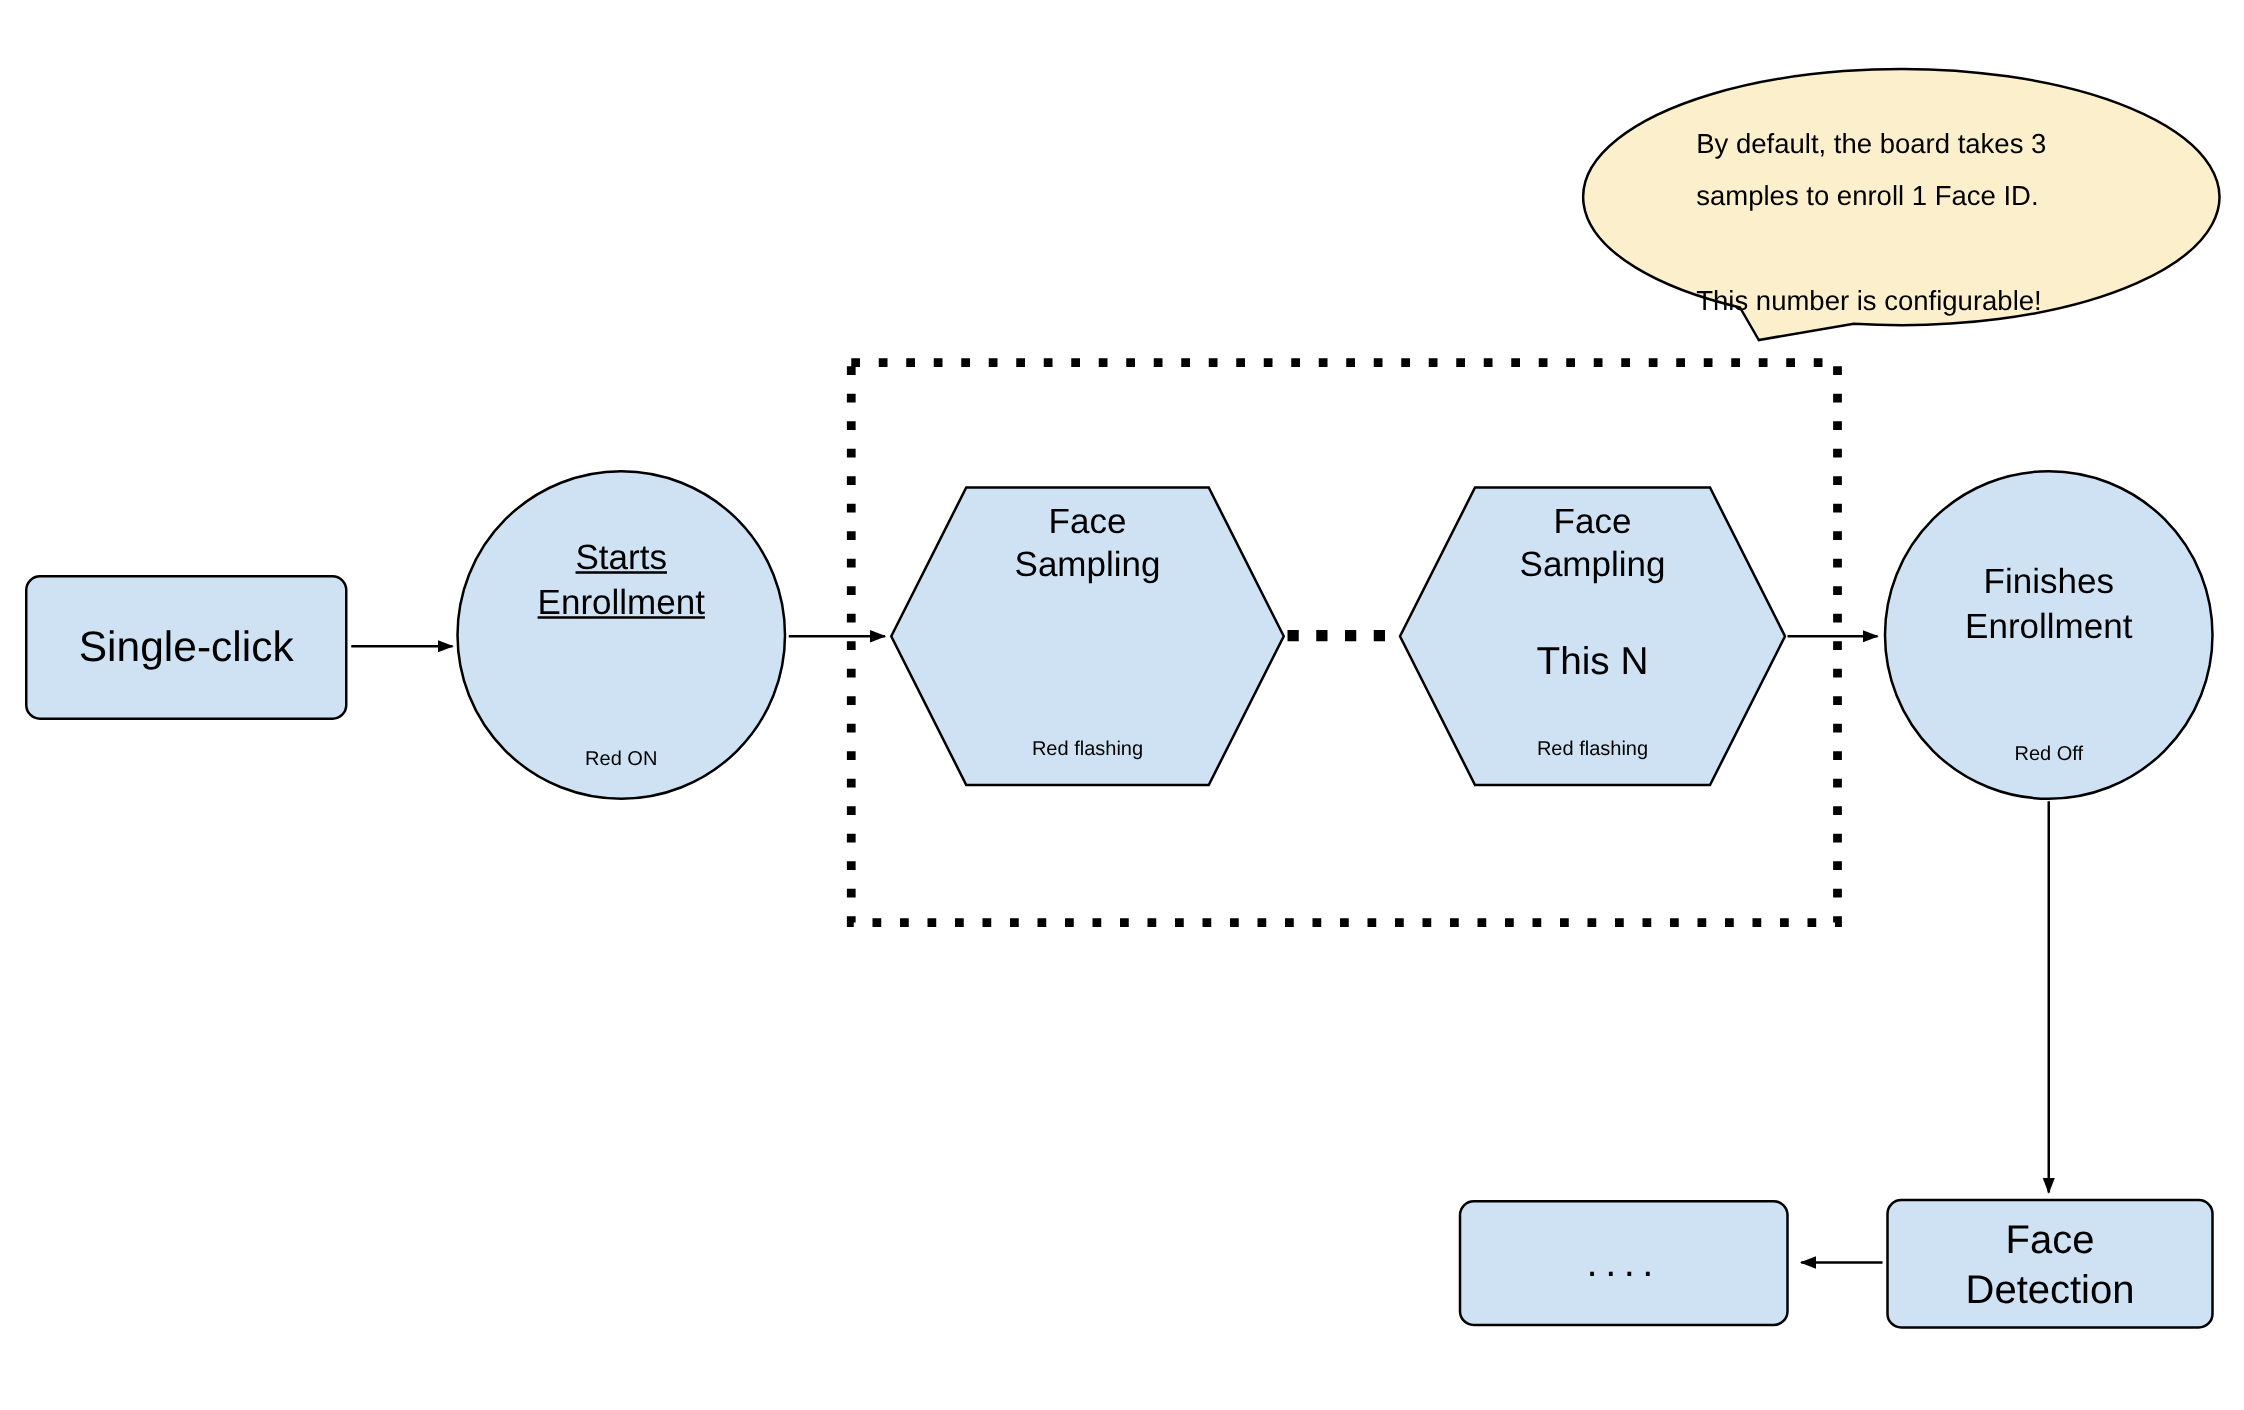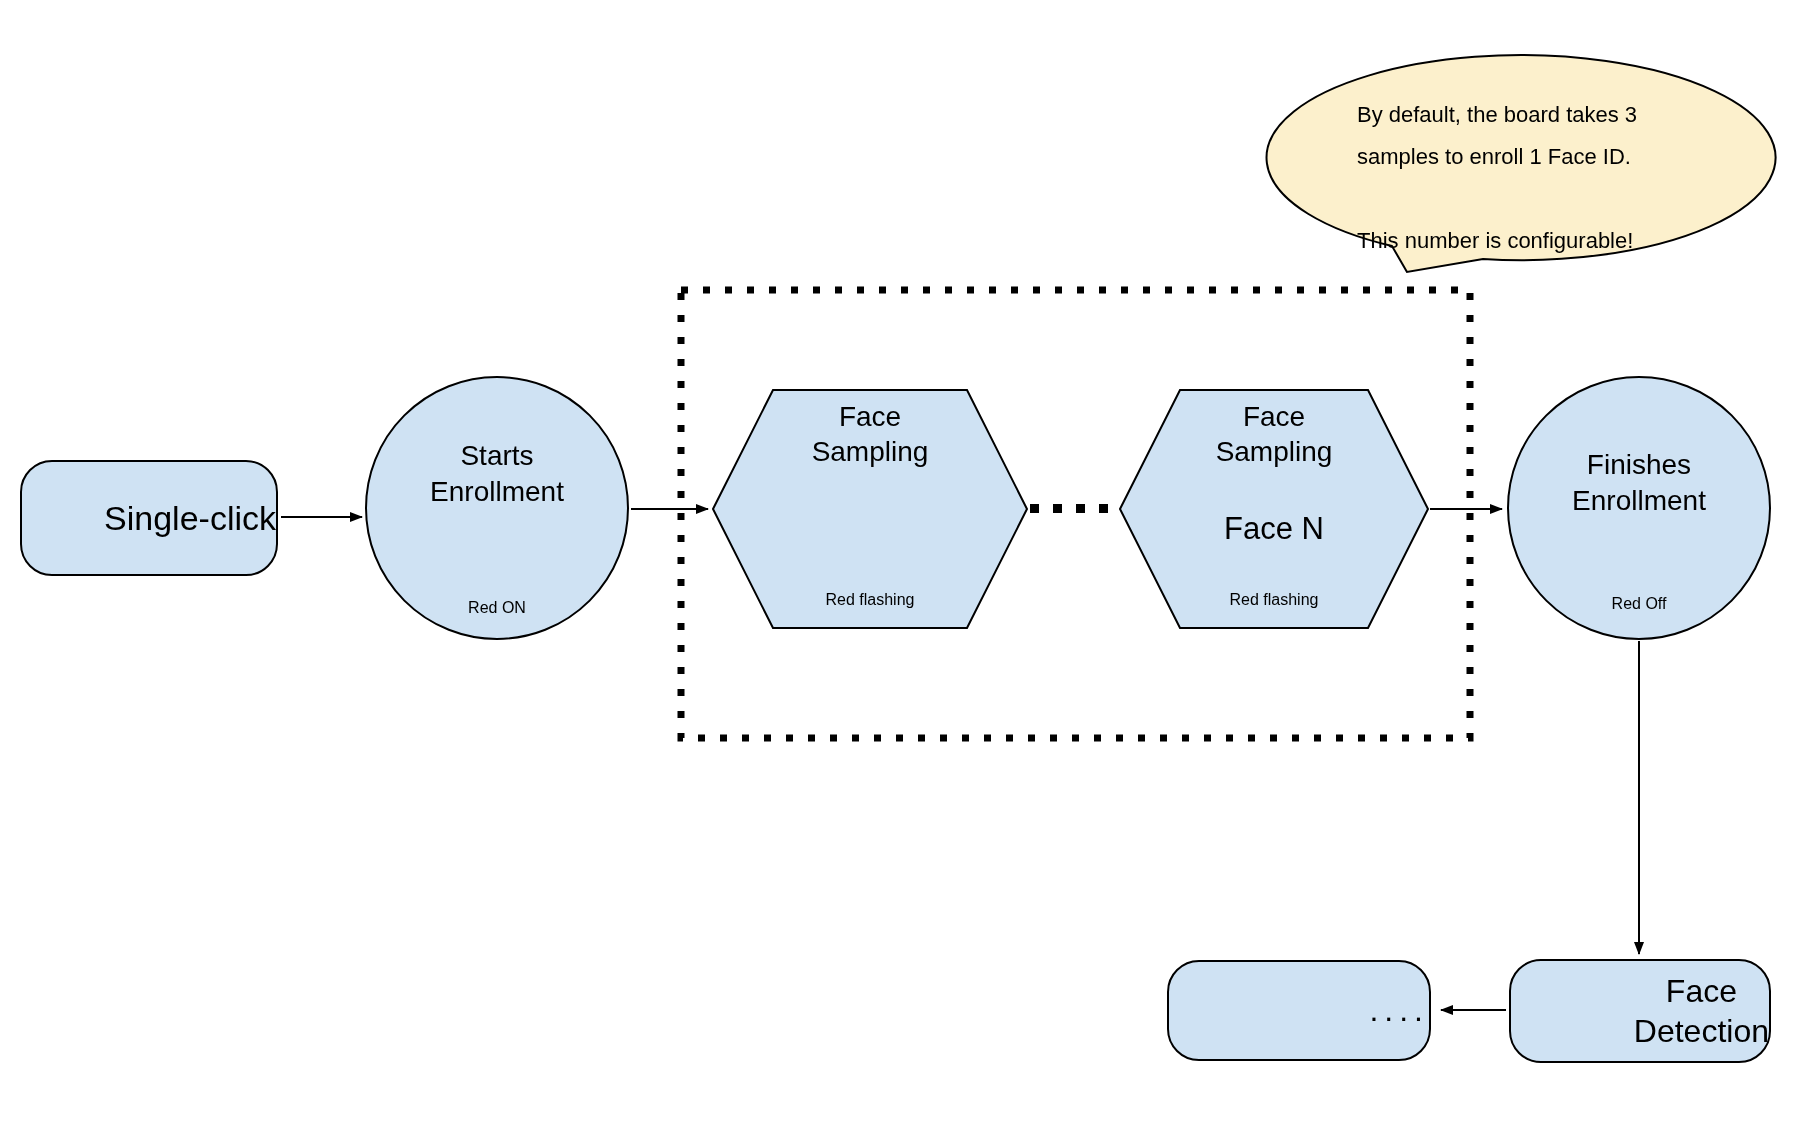--- a/index.html
+++ b/index.html
@@ -3,22 +3,22 @@
 <meta charset="utf-8">
 <style>
   html,body{margin:0;padding:0;background:#ffffff;}
   .canvas{
     position:relative;width:1795px;height:1128px;background:#ffffff;
     font-family:"Liberation Sans",sans-serif;color:#000;overflow:hidden;
   }
   .canvas > svg{position:absolute;left:0;top:0;}
   .abs{position:absolute;box-sizing:border-box;}
   .rectnode{
-    background:#cfe2f3;border:2.5px solid #000;border-radius:32px;
-    display:flex;align-items:center;justify-content:flex-end;text-align:center;
+    background:#cfe2f3;border:2.5px solid #000;border-radius:12px;
+    display:flex;align-items:center;justify-content:center;text-align:center;
   }
   .circlenode{
     background:#cfe2f3;border:2px solid #000;border-radius:50%;
   }
   .ctext{position:absolute;left:0;width:100%;text-align:center;white-space:pre-line;}
   .hexlayer{pointer-events:none;}
   .node-title{font-size:28px;line-height:36px;}
   .node-status{font-size:16px;line-height:24px;}
   .hex-title{font-size:28px;line-height:35px;}
   .hex-step{font-size:31px;line-height:38px;}
@@ -62,35 +62,35 @@
     <line x1="1430" y1="509" x2="1502" y2="509" stroke="#000000" stroke-width="2" marker-end="url(#arrow)"></line>
     <line x1="1639" y1="641" x2="1639" y2="954" stroke="#000000" stroke-width="2" marker-end="url(#arrow)"></line>
     <line x1="1506" y1="1010" x2="1441" y2="1010" stroke="#000000" stroke-width="2" marker-end="url(#arrow)"></line>
   </svg>
 
   <div class="abs rectnode" style="left:20px;top:460px;width:258px;height:116px;">
     <span class="single-label">Single-click</span>
   </div>
 
   <div class="abs circlenode" style="left:365px;top:376px;width:264px;height:264px;">
-    <div class="ctext node-title" style="top:60px;">Starts
+    <div class="ctext node-title" style="top:50px;text-decoration:underline;">Starts
 Enrollment</div>
     <div class="ctext node-status" style="top:218px;">Red ON</div>
   </div>
 
   <div class="abs hexlayer" style="left:713px;top:390px;width:314px;height:239px;">
     <div class="ctext hex-title" style="top:9px;">Face
 Sampling</div>
     <div class="ctext node-status" style="top:198px;">Red flashing</div>
   </div>
 
   <div class="abs hexlayer" style="left:1120px;top:390px;width:308px;height:239px;">
     <div class="ctext hex-title" style="top:9px;">Face
 Sampling</div>
-    <div class="ctext hex-step" style="top:120px;">Face N</div>
+    <div class="ctext hex-step" style="top:120px;">This N</div>
     <div class="ctext node-status" style="top:198px;">Red flashing</div>
   </div>
 
   <div class="abs circlenode" style="left:1507px;top:376px;width:264px;height:264px;">
     <div class="ctext node-title" style="top:69px;">Finishes
 Enrollment</div>
     <div class="ctext node-status" style="top:214px;">Red Off</div>
   </div>
 
   <div class="abs rectnode" style="left:1509px;top:959px;width:262px;height:104px;">

